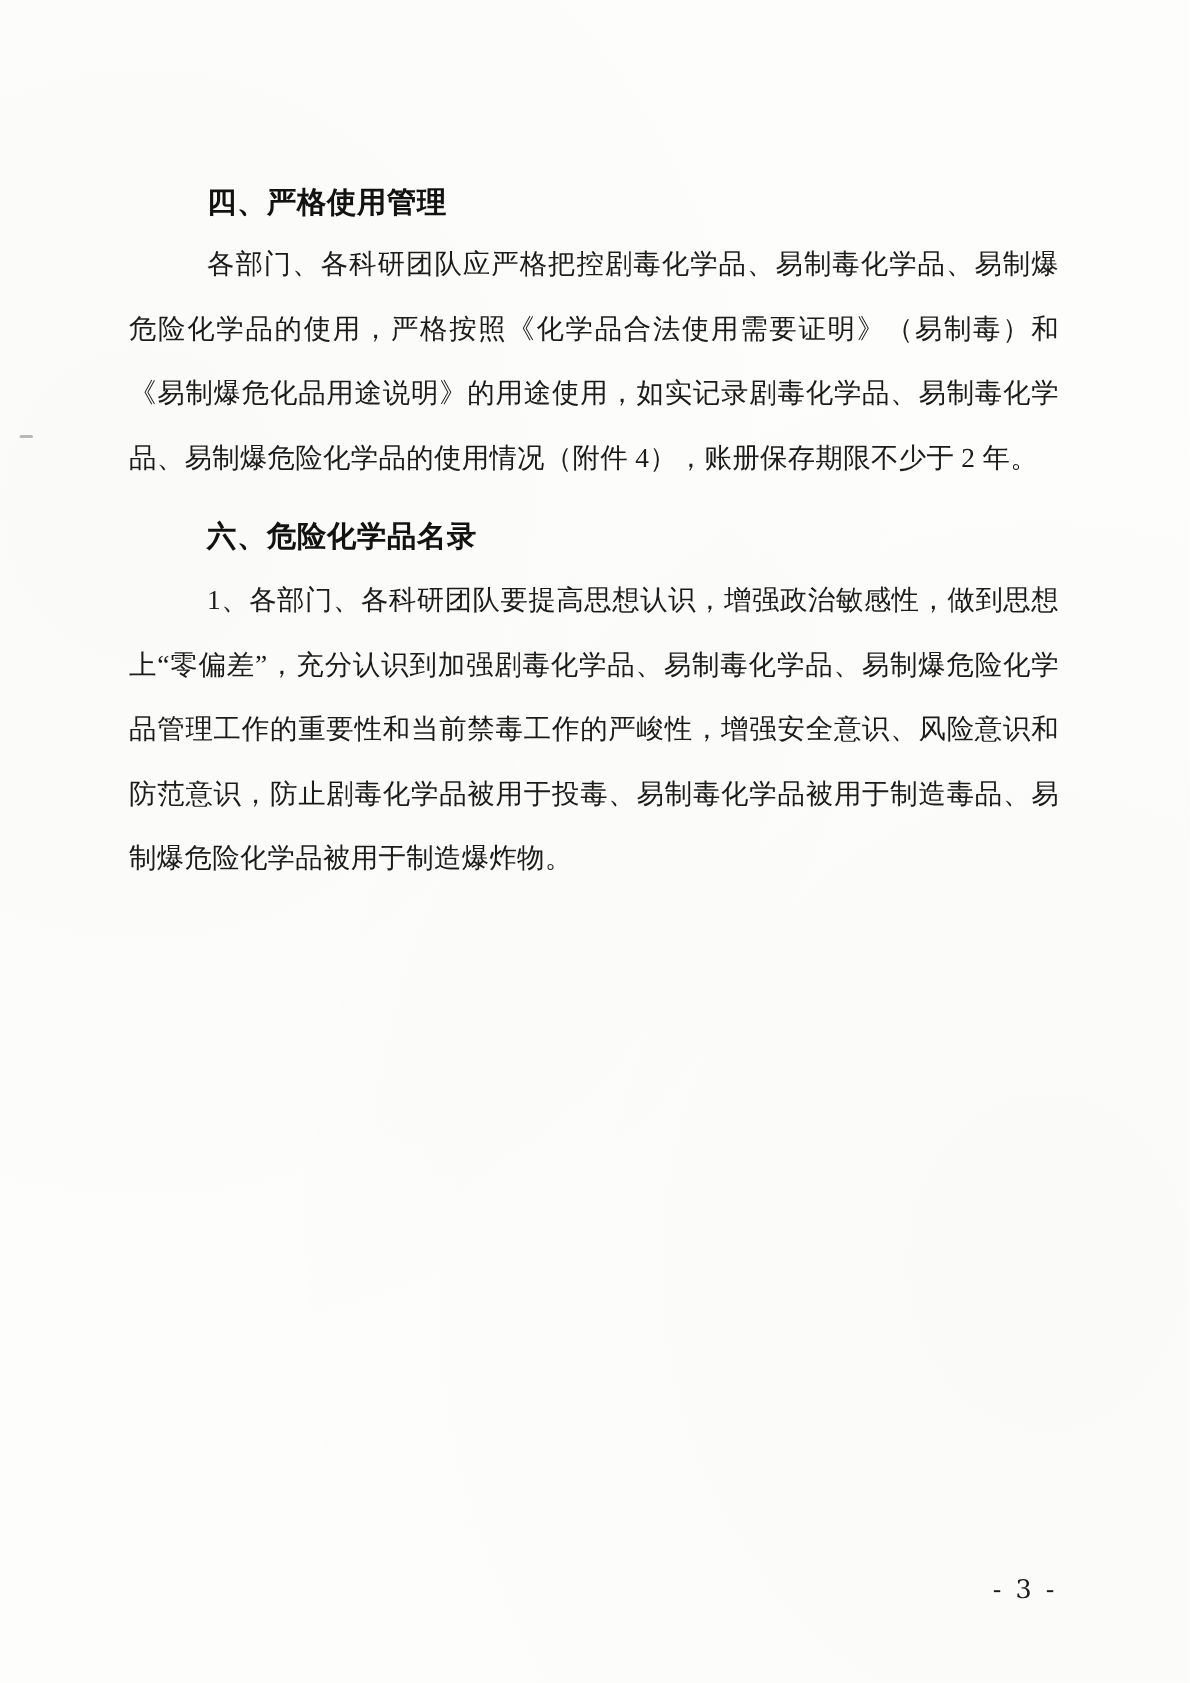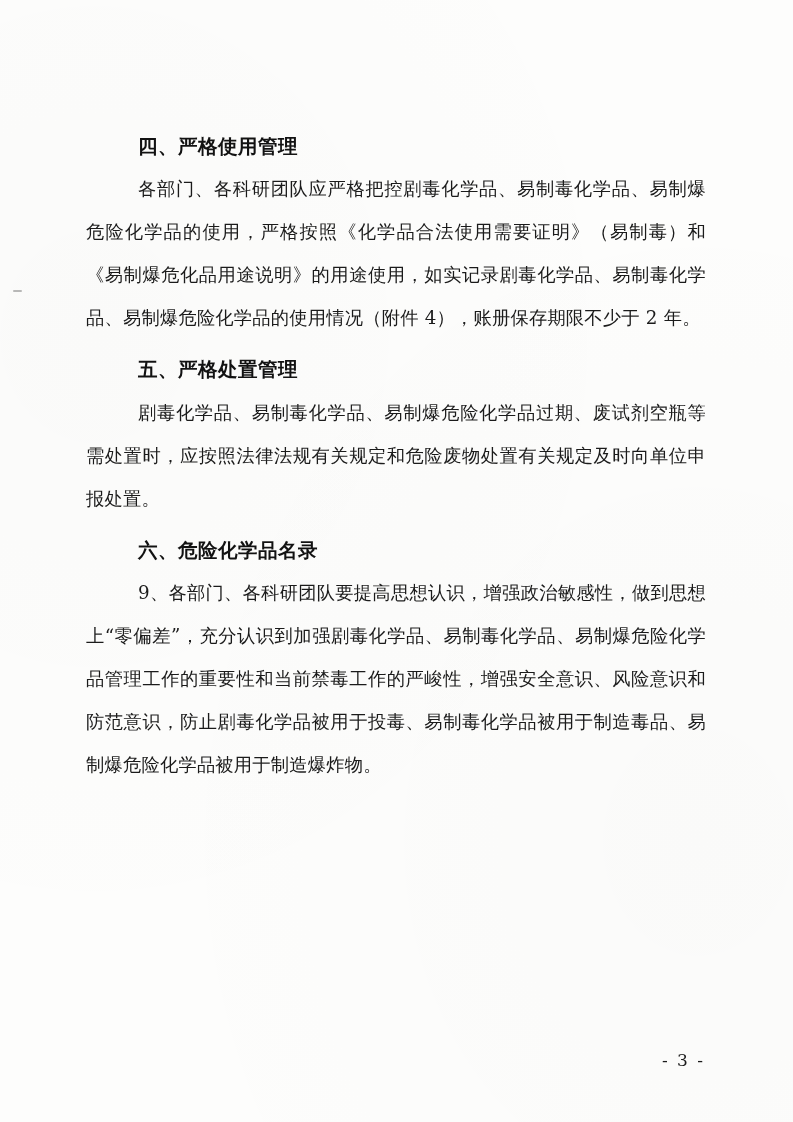--- a/index.html
+++ b/index.html
@@ -28,21 +28,21 @@
     position: absolute;
     inset: 0;
     background:
       radial-gradient(ellipse at 12% 30%, rgba(0,0,0,0.013), rgba(0,0,0,0) 60%),
       radial-gradient(ellipse at 88% 75%, rgba(0,0,0,0.012), rgba(0,0,0,0) 60%);
     pointer-events: none;
   }
   .content {
     position: absolute;
     left: 86px;
-    top: 132px;
+    top: 120px;
     width: 620px;
   }
   .heading {
     font-family: "DejaVu Sans", sans-serif;
     font-weight: bold;
     font-size: 19.5px;
     letter-spacing: 0.5px;
     color: #121212;
     margin: 0 0 6px 0;
     padding-left: 52px;
@@ -53,20 +53,21 @@
   }
   p.para {
     margin: 0 0 2px 0;
     font-size: 18.3px;
     line-height: 43px;
     text-indent: 52px;
     text-align: justify;
     text-justify: inter-ideograph;
     color: #1b1b1b;
     letter-spacing: 0.2px;
+    font-family: Liberation Serif, serif;
   }
   p.para.tight {
     margin-bottom: 0;
   }
   .blk {
     margin-bottom: 10px;
   }
   .pagenum {
     position: absolute;
     right: 88px;
@@ -93,27 +94,23 @@
 
   <div class="edge-mark"></div>
 
   <div class="content">
 
     <div class="blk">
       <h2 class="heading">四、严格使用管理</h2>
       <p class="para">各部门、各科研团队应严格把控剧毒化学品、易制毒化学品、易制爆危险化学品的使用，严格按照《化学品合法使用需要证明》（易制毒）和《易制爆危化品用途说明》的用途使用，如实记录剧毒化学品、易制毒化学品、易制爆危险化学品的使用情况（附件 4），账册保存期限不少于 2 年。</p>
     </div>
 
-    <div class="blk">
-      <h2 class="heading spaced-top">五、严格处置管理</h2>
-      <p class="para">剧毒化学品、易制毒化学品、易制爆危险化学品过期、废试剂空瓶等需处置时，应按照法律法规有关规定和危险废物处置有关规定及时向单位申报处置。</p>
-    </div>
 
     <div class="blk">
       <h2 class="heading spaced-top">六、危险化学品名录</h2>
-      <p class="para">9、各部门、各科研团队要提高思想认识，增强政治敏感性，做到思想上“零偏差”，充分认识到加强剧毒化学品、易制毒化学品、易制爆危险化学品管理工作的重要性和当前禁毒工作的严峻性，增强安全意识、风险意识和防范意识，防止剧毒化学品被用于投毒、易制毒化学品被用于制造毒品、易制爆危险化学品被用于制造爆炸物。</p>
+      <p class="para">1、各部门、各科研团队要提高思想认识，增强政治敏感性，做到思想上“零偏差”，充分认识到加强剧毒化学品、易制毒化学品、易制爆危险化学品管理工作的重要性和当前禁毒工作的严峻性，增强安全意识、风险意识和防范意识，防止剧毒化学品被用于投毒、易制毒化学品被用于制造毒品、易制爆危险化学品被用于制造爆炸物。</p>
     </div>
 
   </div>
 
   <div class="pagenum">- 3 -</div>
 
 </div>
 
 </body></html>

